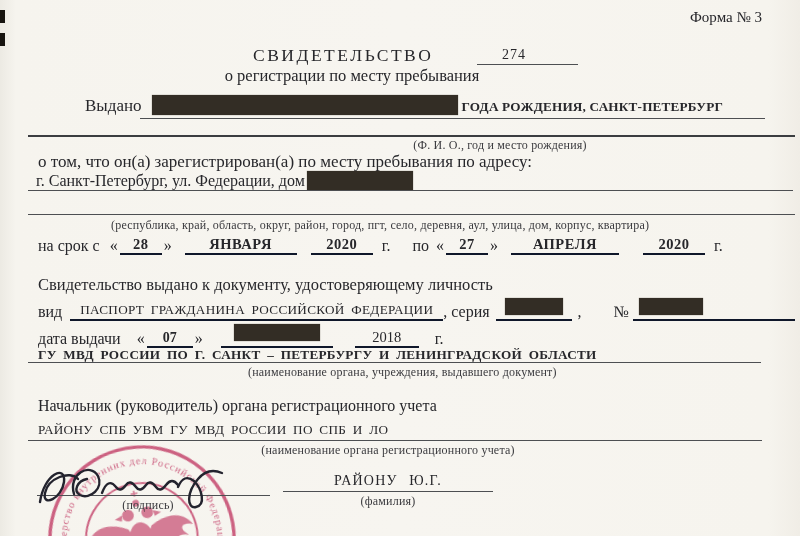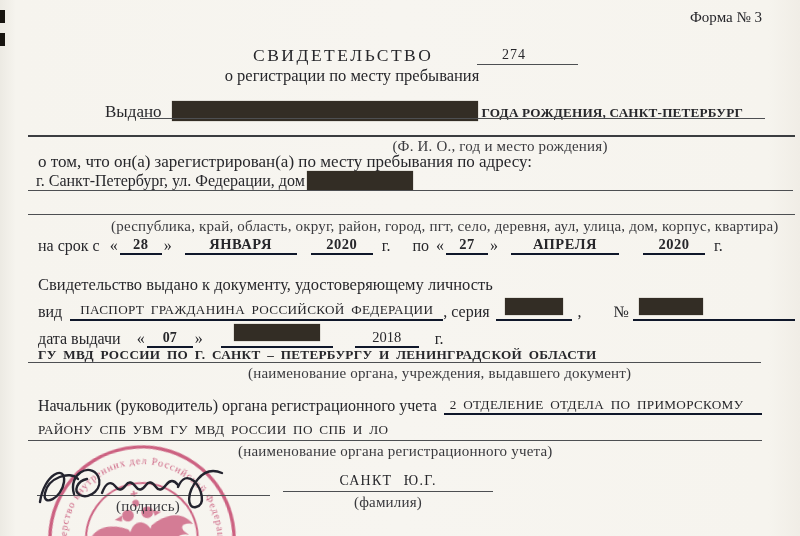--- a/index.html
+++ b/index.html
@@ -6,21 +6,21 @@
   body{
     width:800px;height:536px;overflow:hidden;position:relative;
     background:linear-gradient(90deg,#eceae3 0,#f6f4ee 2%,#f7f5f0 50%,#f6f4ee 96%,#f0ede6 100%);
     font-family:"Liberation Serif","DejaVu Serif",serif;
     color:#27272b;
   }
   .abs{position:absolute;}
   .rule{position:absolute;height:1px;background:#4d4f52;}
   .rule.thick{height:2px;background:#3b3d40;}
   .redact{background:#332d25;display:inline-block;box-shadow:0 0 1px rgba(40,30,20,.6);}
-  .caption{font-size:15px;color:#3a3a3e;text-align:center;white-space:nowrap;letter-spacing:.2px;}
+  .caption{font-size:12px;color:#3a3a3e;text-align:center;white-space:nowrap;letter-spacing:.2px;}
   .body-text{font-size:17px;white-space:nowrap;}
   .caps{font-size:13.2px;letter-spacing:.3px;word-spacing:3px;white-space:nowrap;}
   .flexrow{display:flex;align-items:flex-end;white-space:nowrap;}
   .cell{border-bottom:2px solid #0f172a;text-align:center;}
   .val{font-weight:bold;font-size:14.5px;letter-spacing:.5px;}
   .edge-mark{position:absolute;left:0;width:5px;height:13px;background:#17140f;}
   svg{display:block;}
 </style>
 </head>
 <body>
@@ -28,21 +28,21 @@
 <div class="edge-mark" style="top:10px;"></div>
 <div class="edge-mark" style="top:33px;"></div>
 
 <div class="abs" style="right:38px;top:9px;font-size:15px;">Форма № 3</div>
 
 <div class="abs" style="left:253px;top:45px;font-size:17.5px;letter-spacing:2.5px;">СВИДЕТЕЛЬСТВО</div>
 <div class="abs" style="left:488px;top:47px;font-size:14px;letter-spacing:1px;margin-left:14px;">274</div>
 <div class="rule" style="left:477px;top:64px;width:101px;"></div>
 <div class="abs" style="left:202px;top:66px;width:300px;text-align:center;font-size:16.5px;">о регистрации по месту пребывания</div>
 
-<div class="abs flexrow" style="left:85px;top:101px;margin-left:20px;">
+<div class="abs flexrow" style="left:85px;top:95px;">
   <span class="body-text">Выдано</span>
   <span class="redact" style="width:306px;height:20px;margin-left:10px;margin-bottom:1px;"></span>
   <span style="font-size:13.2px;font-weight:bold;margin-left:4px;letter-spacing:.2px;margin-bottom:1px;">ГОДА РОЖДЕНИЯ, САНКТ-ПЕТЕРБУРГ</span>
 </div>
 <div class="rule" style="left:140px;top:118px;width:625px;"></div>
 
 <div class="rule thick" style="left:28px;top:135px;width:767px;"></div>
 <div class="abs caption" style="left:350px;top:138px;width:300px;">(Ф. И. О., год и место рождения)</div>
 
 <div class="abs body-text" style="left:38px;top:152px;">о том, что он(а) зарегистрирован(а) по месту пребывания по адресу:</div>
@@ -92,21 +92,20 @@
   <span class="cell" style="margin-left:22px;width:64px;font-size:14.5px;">2018</span>
   <span style="margin-left:16px;">г.</span>
 </div>
 
 <div class="abs caps" style="left:38px;top:347px;font-weight:bold;">ГУ МВД РОССИИ ПО Г. САНКТ – ПЕТЕРБУРГУ И ЛЕНИНГРАДСКОЙ ОБЛАСТИ</div>
 <div class="rule" style="left:28px;top:362px;width:733px;"></div>
 <div class="abs caption" style="left:248px;top:365px;width:300px;">(наименование органа, учреждения, выдавшего документ)</div>
 
 <div class="abs flexrow" style="left:38px;top:397px;width:724px;">
   <span style="font-size:16px;white-space:nowrap;">Начальник (руководитель) органа регистрационного учета</span>
-  <span class="cell caps" style="flex:1;margin-left:7px;text-align:left;padding-left:6px;">2 ОТДЕЛЕНИЕ ОТДЕЛА ПО ПРИМОРСКОМУ</span>
 </div>
 <div class="abs caps" style="left:38px;top:422px;">РАЙОНУ СПБ УВМ ГУ МВД РОССИИ ПО СПБ И ЛО</div>
 <div class="rule" style="left:28px;top:440px;width:734px;"></div>
 <div class="abs caption" style="left:238px;top:443px;width:300px;">(наименование органа регистрационного учета)</div>
 
 <div class="abs" style="left:44px;top:441px;width:196px;height:196px;opacity:.85;filter:blur(.3px);transform:rotate(-10deg);">
   <svg width="196" height="196" viewBox="0 0 200 200">
     <defs>
       <path id="arcTop" d="M 27,125 A 77,77 0 1 1 173,125" fill="none"></path>
       <path id="arcBot" d="M 56,150 A 64,64 0 0 0 144,150" fill="none"></path>
@@ -142,14 +141,14 @@
 <div class="abs" style="left:30px;top:450px;width:230px;height:80px;">
   <svg width="230" height="80" viewBox="0 0 230 80" fill="none" stroke="#23232e" stroke-width="2.4" stroke-linecap="round">
     <path d="M10,52 C14,24 36,14 34,32 C32,48 12,58 15,43 C18,28 40,20 48,29"></path>
     <path d="M44,44 C38,24 60,12 68,26 C74,38 60,50 50,45 C43,41 47,31 57,29"></path>
     <path d="M72,43 Q78,27 86,37 Q90,43 96,35 Q100,29 106,37 Q110,43 116,35 Q120,29 126,37 Q130,43 136,35 Q142,27 148,35"></path>
     <path d="M148,37 Q154,23 164,31 C172,39 176,55 166,57 C157,59 156,43 168,29 Q178,17 192,23"></path>
   </svg>
 </div>
 
 <div class="rule" style="left:283px;top:491px;width:210px;"></div>
-<div class="abs" style="left:283px;top:473px;width:210px;text-align:center;font-size:14px;letter-spacing:1.2px;word-spacing:7px;">САНКТ Ю.Г.</div>
+<div class="abs" style="left:283px;top:473px;width:210px;text-align:center;font-size:14px;letter-spacing:1.2px;word-spacing:7px;">РАЙОНУ Ю.Г.</div>
 <div class="abs caption" style="left:283px;top:494px;width:210px;">(фамилия)</div>
 
 </body></html>

